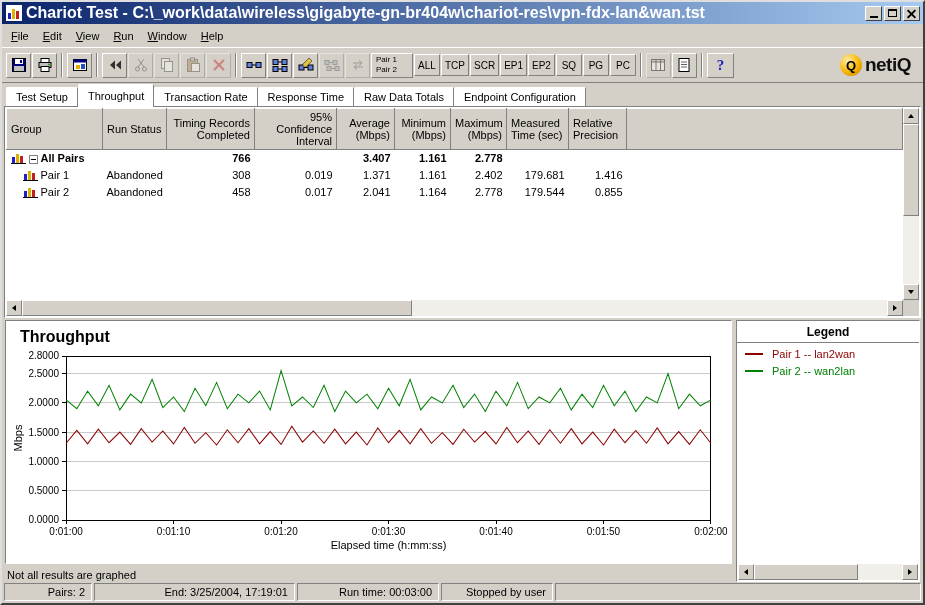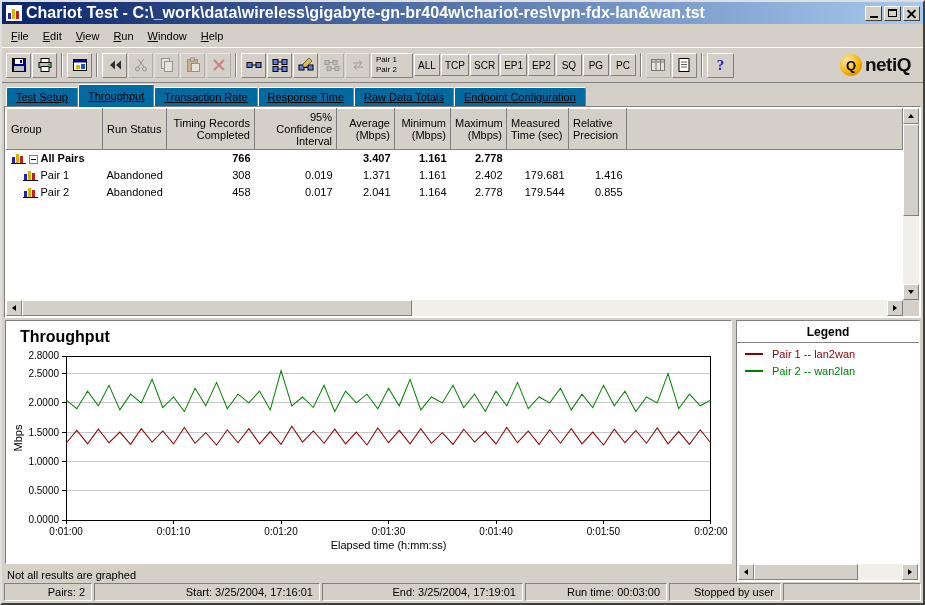--- a/index.html
+++ b/index.html
@@ -33,21 +33,21 @@
   .tbtn.pairs { width:42px; height:25px; flex-direction:column; align-items:flex-start; padding:1px 0 1px 4px; font-size:8px; line-height:10px; }
   .tbtn.help-btn { width:27px; height:25px; }
   .help-q { font-family:"Liberation Serif", serif; font-weight:bold; font-size:15px; color:#2020c0; }
   .tsep { width:2px; height:24px; border-left:1px solid #808080; border-right:1px solid #fff; margin:0 3px; flex:none; }
   .brand { margin-left:auto; display:flex; align-items:center; gap:3px; padding-right:8px; }
   .brand-sphere { width:22px; height:22px; border-radius:50%; background:radial-gradient(circle at 35% 30%, #ffeaa6, #f7b500 55%, #c27400); display:flex; align-items:center; justify-content:center; font-weight:bold; font-size:13px; color:#000; }
   .brand-text { font-size:19px; font-weight:bold; letter-spacing:-0.5px; color:#101010; }
 
   
   .tabstrip { height:23px; display:flex; align-items:flex-end; padding:3px 2px 0 4px; flex:none; }
-  .tab { height:19px; padding:3px 9px 0 9px; background:#0369a1; border:1px solid; border-color:#fff #808080 #808080 #fff; border-bottom:none; margin-right:0; border-top-left-radius:2px; border-top-right-radius:2px; white-space:nowrap;text-decoration:underline; }
+  .tab { height:19px; padding:3px 9px 0 9px; background:#ffffff; border:1px solid; border-color:#fff #808080 #808080 #fff; border-bottom:none; margin-right:0; border-top-left-radius:2px; border-top-right-radius:2px; white-space:nowrap; }
   .tab.active { height:23px; position:relative; z-index:3; padding-top:5px; margin-bottom:-1px; }
 
   
   .table-panel { height:212px; margin:0 2px; position:relative; background:#fff; border:1px solid; border-color:#808080 #fff #fff #808080; flex:none; z-index:1; }
   .table-view { position:absolute; top:1px; left:1px; right:17px; bottom:17px; overflow:hidden; background:#fff; }
   table { border-collapse:collapse; width:100%; table-layout:fixed; }
   th { background:#d4d0c8; border:1px solid; border-color:#fff #808080 #808080 #fff; height:40px; font-weight:normal; padding:2px 4px; white-space:pre-line; vertical-align:middle; font-size:11px; }
   th.l { text-align:left;margin-left:39px; } th.r { text-align:right; }
   td { height:17px; padding:0 4px; white-space:nowrap; font-size:11px; }
   td.num { text-align:right; }
@@ -468,20 +468,19 @@
         <span class="sb-thumb" style="left:16px;top:0;height:16px;width:104px"></span>
         <span class="sb-btn" style="right:0;top:0">
             <span class="tri tri-right"></span>
           </span>
       </div>
     </div>
   </div>
 
   <div class="statusbar">
     <span class="status-seg w1">Pairs: 2</span>
-    <span class="status-seg w2">Start: 3/25/2004, 17:16:01</span>
     <span class="status-seg w3">End: 3/25/2004, 17:19:01</span>
     <span class="status-seg w4">Run time: 00:03:00</span>
     <span class="status-seg w5">Stopped by user</span>
     <span class="status-seg wf"></span>
   </div>
 
 </div>
 
 </body></html>

